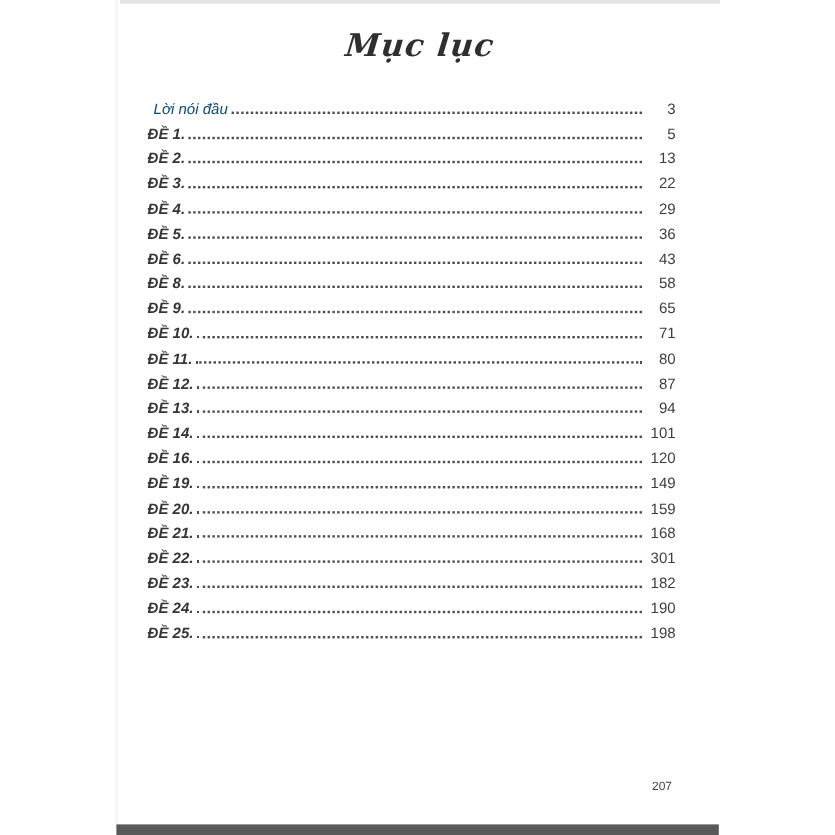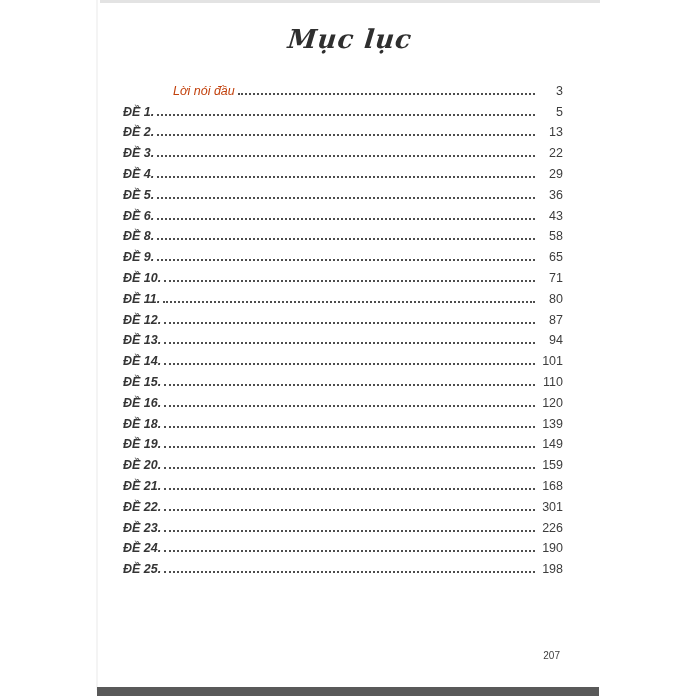--- a/index.html
+++ b/index.html
@@ -52,23 +52,22 @@
     font-size: 12.5px;
     font-weight: 700;
     line-height: 15px;
     white-space: nowrap;
     color: #353535;
     font-style: italic;
   }
   .toc-row.foreword .toc-label {
     font-weight: 500;
     font-style: italic;
-    color: #c2410c;
+    color: #0c4a6e;
     padding-left: 5px;
-    margin-left: 45px;
   }
   .leader {
     flex: 1;
     border-bottom: 2px dotted #4d4d4d;
     margin: 0 4px 4px 3px;
     height: 1px;
   }
   .toc-page {
     font-size: 12.5px;
     font-weight: 400;
@@ -166,35 +165,25 @@
     <span class="toc-label">ĐỀ 13.</span>
     <span class="leader"></span>
     <span class="toc-page">94</span>
   </div>
       <div class="toc-row">
     <span class="toc-label">ĐỀ 14.</span>
     <span class="leader"></span>
     <span class="toc-page">101</span>
   </div>
       <div class="toc-row">
-    <span class="toc-label">ĐỀ 15.</span>
-    <span class="leader"></span>
-    <span class="toc-page">110</span>
-  </div>
-      <div class="toc-row">
     <span class="toc-label">ĐỀ 16.</span>
     <span class="leader"></span>
     <span class="toc-page">120</span>
   </div>
       <div class="toc-row">
-    <span class="toc-label">ĐỀ 18.</span>
-    <span class="leader"></span>
-    <span class="toc-page">139</span>
-  </div>
-      <div class="toc-row">
     <span class="toc-label">ĐỀ 19.</span>
     <span class="leader"></span>
     <span class="toc-page">149</span>
   </div>
       <div class="toc-row">
     <span class="toc-label">ĐỀ 20.</span>
     <span class="leader"></span>
     <span class="toc-page">159</span>
   </div>
       <div class="toc-row">
@@ -203,21 +192,21 @@
     <span class="toc-page">168</span>
   </div>
       <div class="toc-row">
     <span class="toc-label">ĐỀ 22.</span>
     <span class="leader"></span>
     <span class="toc-page">301</span>
   </div>
       <div class="toc-row">
     <span class="toc-label">ĐỀ 23.</span>
     <span class="leader"></span>
-    <span class="toc-page">226</span>
+    <span class="toc-page">182</span>
   </div>
       <div class="toc-row">
     <span class="toc-label">ĐỀ 24.</span>
     <span class="leader"></span>
     <span class="toc-page">190</span>
   </div>
       <div class="toc-row">
     <span class="toc-label">ĐỀ 25.</span>
     <span class="leader"></span>
     <span class="toc-page">198</span>

